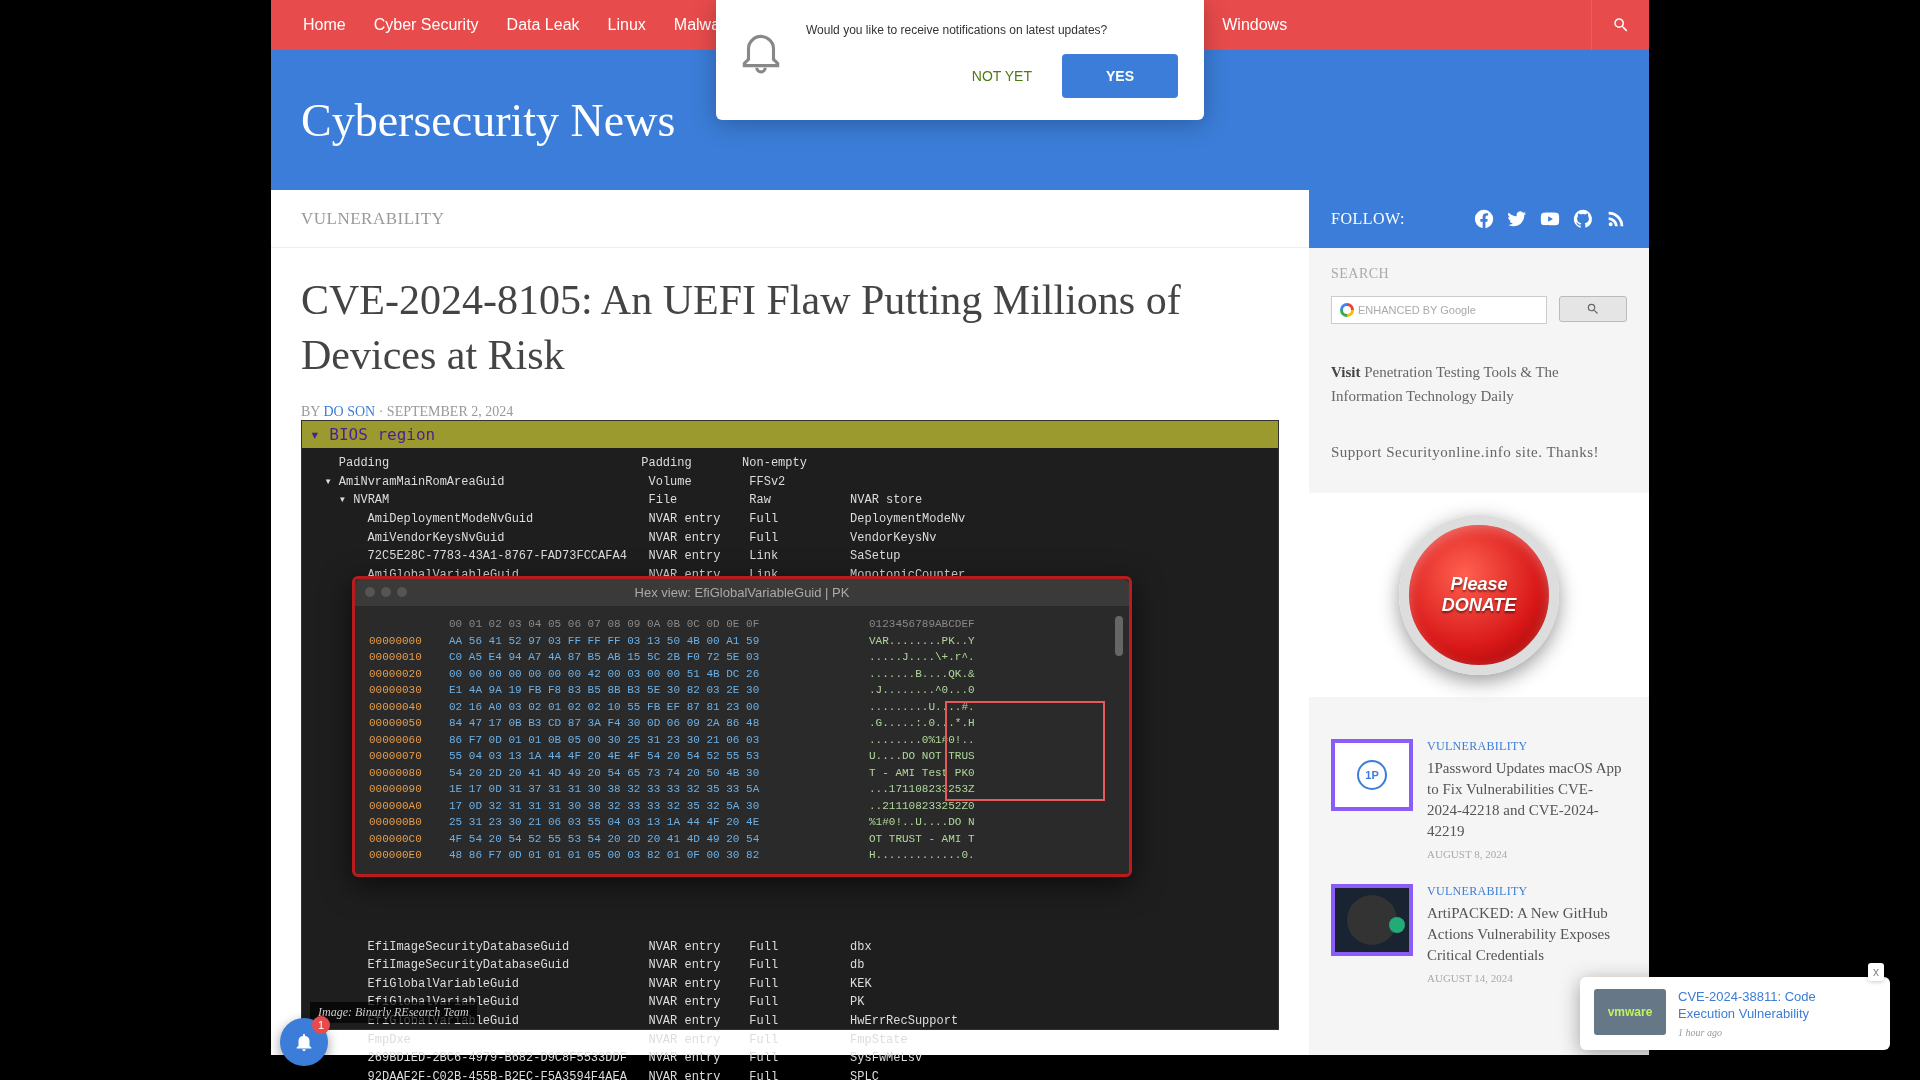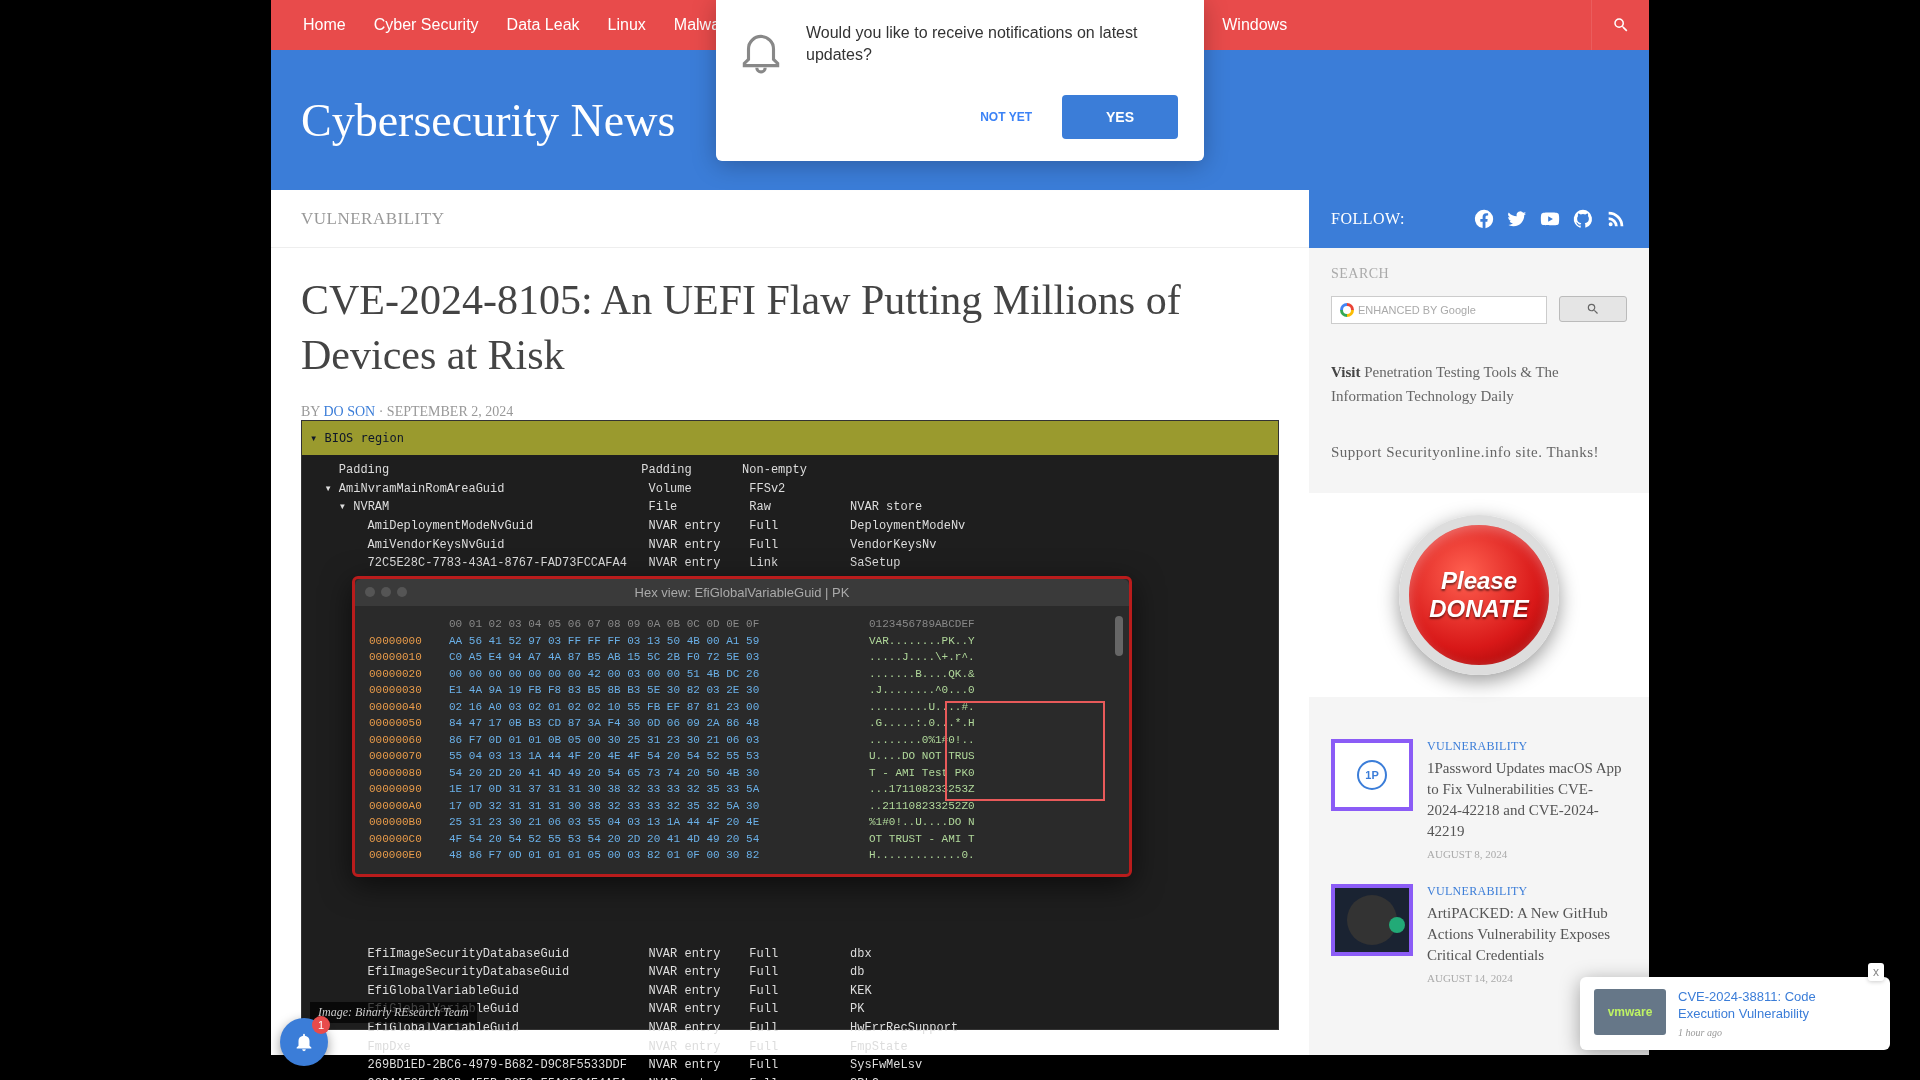--- a/index.html
+++ b/index.html
@@ -16,21 +16,21 @@
 .content-row{display:flex}
 .main-col{width:1038px;background:#fff}
 .sidebar{width:340px;background:#f5f5f5}
 .cat-bar{height:58px;border-bottom:1px solid #eee;padding:0 30px;display:flex;align-items:center}
 .cat-label{color:#999;font-size:17px;letter-spacing:.5px;font-family:Georgia,serif}
 .article{padding:25px 30px}
 .article-title{font-size:42px;color:#444;font-weight:400;line-height:1.3;margin-bottom:22px;font-family:Georgia,serif}
 .byline{font-size:14px;color:#999;}
 .byline .author{color:#3b7dd8}
 .article-img{width:978px;height:610px;background:#1e1e1e;position:relative;border:1px solid #333}
-.bios-header{background:#9a9a2e;color:#0f172a;font-family:monospace;font-size:12px;padding:10px 8px}
+.bios-header{background:#9a9a2e;color:#4c1d95;font-family:monospace;font-size:16px;padding:4px 8px}
 .code-area{font-family:"Courier New",monospace;font-size:12px;color:#ddd;padding:6px 8px;line-height:1.55;white-space:pre}
 .hex-window{position:absolute;top:155px;left:50px;width:780px;background:#2a2a2a;border:3px solid #b91c1c;border-radius:6px;box-shadow:0 8px 30px rgba(0,0,0,.6)}
 .hex-title{background:#3a3a3a;color:#aaa;text-align:center;font-family:Arial,sans-serif;font-size:13px;padding:6px;border-radius:6px 6px 0 0;position:relative}
 .win-dots{position:absolute;left:10px;top:8px;display:flex;gap:6px}
 .win-dot{width:10px;height:10px;border-radius:50%;background:#555}
 .hex-body{padding:10px 14px;font-family:"Courier New",monospace;font-size:11px;line-height:1.5;position:relative}
 .hex-line{display:flex}
 .hex-offset{color:#e89b4a;width:80px}
 .hex-bytes{color:#6ab0e8;width:420px}
 .hex-ascii{color:#b0d89a}
@@ -44,37 +44,37 @@
 .side-section{padding:18px 22px}
 .side-heading{color:#aaa;font-size:14px;letter-spacing:.5px;margin-bottom:14px;font-family:Georgia,serif}
 .search-row{display:flex;gap:12px}
 .gsearch{flex:1;height:28px;border:1px solid #ccc;background:#fff;padding:0 8px;font-size:12px;color:#999;font-family:Arial,sans-serif;display:flex;align-items:center}
 .gsearch-btn{width:68px;height:26px;background:#e5e5e5;border:1px solid #bbb;border-radius:3px;display:flex;align-items:center;justify-content:center;cursor:pointer}
 .gsearch-btn svg{width:14px;height:14px;fill:#666}
 .visit-text{font-size:15px;color:#666;line-height:1.6;font-family:Georgia,serif}
 .visit-text .bold{color:#444;font-weight:700}
 .donate-box{background:#fff;padding:22px;display:flex;justify-content:center}
 .donate-btn{width:160px;height:160px;border-radius:50%;background:radial-gradient(circle at 40% 35%,#ff6050,#d81818 60%,#8e0000);border:10px solid #ddd;box-shadow:0 6px 20px rgba(0,0,0,.4),inset 0 4px 12px rgba(255,255,255,.3);display:flex;flex-direction:column;align-items:center;justify-content:center;cursor:pointer}
-.donate-btn span{color:#fff;font-family:Arial,sans-serif;font-size:24px;font-weight:700;font-style:italic;text-shadow:0 2px 2px rgba(0,0,0,.5)}
+.donate-btn span{color:#fff;font-family:Arial,sans-serif;font-size:18px;font-weight:700;font-style:italic;text-shadow:0 2px 2px rgba(0,0,0,.5)}
 .post-item{display:flex;gap:14px;padding:12px 22px}
 .post-thumb{width:82px;height:72px;background:#fff;border:4px solid #8b5cf6;display:flex;align-items:center;justify-content:center;flex-shrink:0}
 .post-thumb.dark{background:#1a2332}
 .thumb-circle{width:30px;height:30px;border:2px solid #3b7dd8;border-radius:50%;display:flex;align-items:center;justify-content:center;color:#3b7dd8;font-size:11px;font-weight:700;font-family:Arial,sans-serif}
 .thumb-github{width:50px;height:50px;background:#333;border-radius:50%;position:relative}
 .thumb-github::after{content:"";position:absolute;right:-8px;top:22px;width:16px;height:16px;background:#2a7;border-radius:50%}
 .post-meta{flex:1}
 .post-cat{color:#3b7dd8;font-size:12px;letter-spacing:.3px;margin-bottom:4px;font-family:Georgia,serif}
 .post-title{color:#555;font-size:15px;line-height:1.4;margin-bottom:6px;font-family:Georgia,serif}
 .post-date{color:#aaa;font-size:11px;font-family:Georgia,serif}
 .notif-prompt{position:absolute;top:0;left:50%;transform:translateX(-50%);width:488px;background:#fff;border-radius:0 0 6px 6px;box-shadow:0 4px 25px rgba(0,0,0,.25);padding:22px 26px 22px 20px;display:flex;gap:20px;z-index:100}
 .bell-big{width:50px;height:50px;flex-shrink:0;margin-top:4px}
 .notif-body{flex:1}
-.notif-text{font-size:16px;color:#333;font-family:Arial,sans-serif;line-height:1.4;margin-bottom:28px}
+.notif-text{font-size:12px;color:#333;font-family:Arial,sans-serif;line-height:1.4;margin-bottom:15px}
 .notif-btns{display:flex;justify-content:flex-end;gap:18px;align-items:center}
-.btn-notyet{color:#3b82f6;font-size:12px;font-weight:700;font-family:Arial,sans-serif;cursor:pointer;padding:8px 12px}
+.btn-notyet{color:#4d7c0f;font-size:14px;font-weight:400;font-family:Arial,sans-serif;cursor:pointer;padding:8px 12px}
 .btn-yes{background:#3b7dd8;color:#fff;font-size:14px;font-weight:700;font-family:Arial,sans-serif;padding:14px 44px;border-radius:4px;cursor:pointer}
 .bell-bubble{position:absolute;left:280px;bottom:14px;width:48px;height:48px;background:#3b7dd8;border-radius:50%;display:flex;align-items:center;justify-content:center;box-shadow:0 4px 12px rgba(0,0,0,.4);cursor:pointer;z-index:90}
 .bell-bubble svg{width:22px;height:22px;fill:#fff}
 .bell-badge{position:absolute;top:-2px;right:-2px;width:18px;height:18px;background:#e84b4b;border-radius:50%;color:#fff;font-size:11px;font-family:Arial,sans-serif;display:flex;align-items:center;justify-content:center}
 .toast{position:absolute;right:30px;bottom:30px;width:310px;background:#fff;border-radius:6px;box-shadow:0 4px 20px rgba(0,0,0,.35);padding:12px 14px;display:flex;gap:12px;z-index:90}
 .toast-close{position:absolute;top:-14px;right:6px;color:#888;font-size:12px;font-family:Arial,sans-serif;cursor:pointer;background:#fff;padding:2px 5px;border-radius:3px;box-shadow:0 1px 4px rgba(0,0,0,.2)}
 .toast-img{width:72px;height:46px;background:#678;display:flex;align-items:center;justify-content:center;flex-shrink:0;border-radius:3px}
 .toast-img span{color:#bef264;font-family:Arial,sans-serif;font-size:12px;font-weight:700}
 .toast-body{flex:1}
 .toast-title{color:#3b7dd8;font-size:13px;font-family:Arial,sans-serif;line-height:1.3;margin-bottom:4px}

